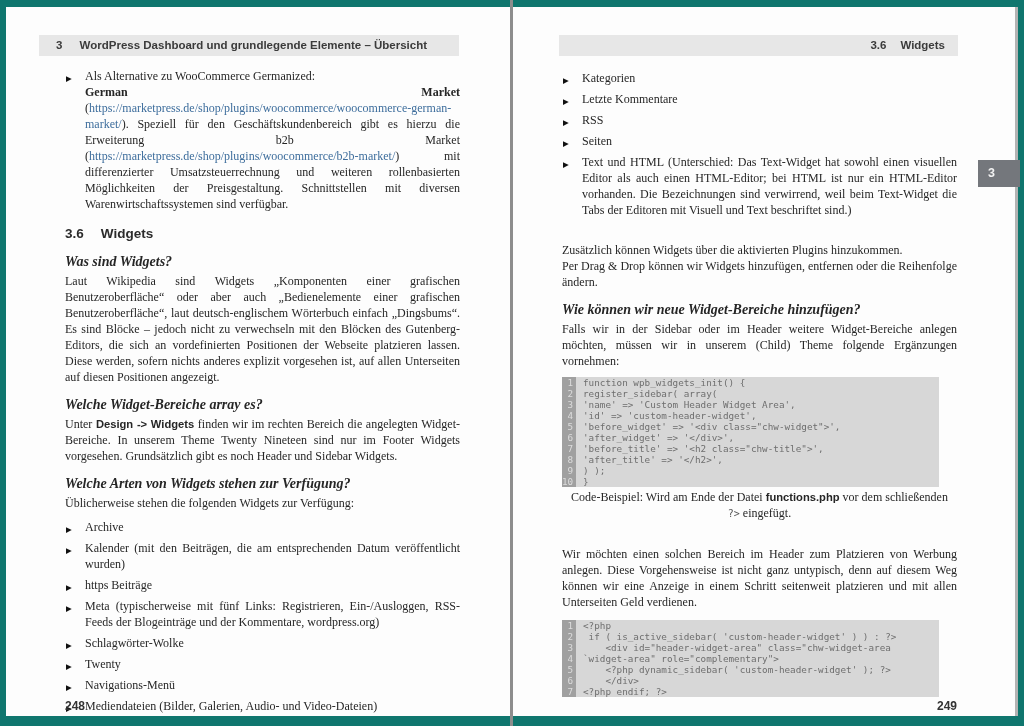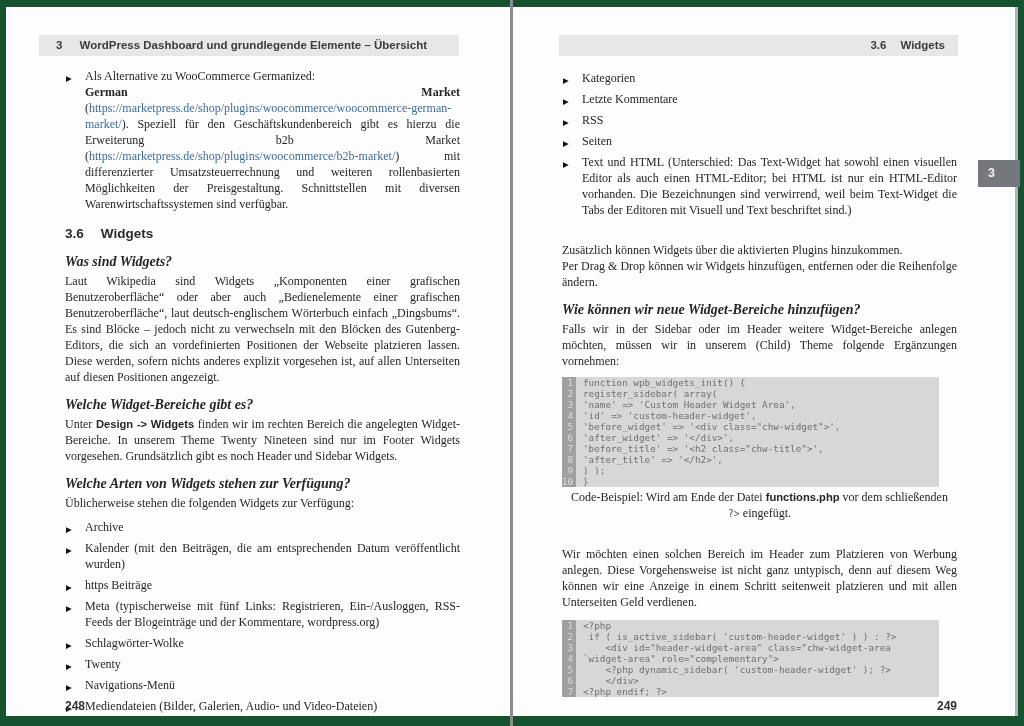--- a/index.html
+++ b/index.html
@@ -1,18 +1,18 @@
 <!DOCTYPE html>
 <html><head>
 <meta charset="utf-8">
 <style>
   html,body { margin:0; padding:0; }
   .stage {
     position:relative; width:1024px; height:726px;
-    background:#14532d; overflow:hidden;
+    background:#0f766e; overflow:hidden;
     font-family:"Liberation Serif", serif;
     color:#262626;
   }
   .page { position:absolute; top:7px; height:709px; background:#fdfdfd; }
   .page-left  { left:6px;   width:504px; }
   .page-right { left:513px; width:502px; }
   .spine { position:absolute; top:0; left:510px; width:3px; height:726px; background:#8d8d8d; }
 
   
   .runninghead {
@@ -106,21 +106,21 @@
           <span class="b">German Market</span><span> (</span><a class="doclink" href="#">https://marketpress.de/shop/plugins/woocommerce/woocommerce-german-market/</a><span>). Speziell für den Geschäftskundenbereich gibt es hierzu die Erweiterung b2b Market (</span><a class="doclink" href="#">https://marketpress.de/shop/plugins/woocommerce/b2b-market/</a><span>) mit differenzierter Umsatzsteuerrechnung und weiteren rollenbasierten Möglichkeiten der Preisgestaltung. Schnittstellen mit diversen Warenwirtschaftssystemen sind verfügbar.</span></p>
       </div>
 
       <h2 class="h-section">
         <span class="sec-num">3.6</span><span>Widgets</span>
       </h2>
 
       <h3 class="h-question">Was sind Widgets?</h3>
       <p class="body">Laut Wikipedia sind Widgets „Komponenten einer grafischen Benutzeroberfläche“ oder aber auch „Bedienelemente einer grafischen Benutzeroberfläche“, laut deutsch-englischem Wörterbuch einfach „Dingsbums“. Es sind Blöcke – jedoch nicht zu verwechseln mit den Blöcken des Gutenberg-Editors, die sich an vordefinierten Positionen der Webseite platzieren lassen. Diese werden, sofern nichts anderes explizit vorgesehen ist, auf allen Unterseiten auf diesen Positionen angezeigt.</p>
 
-      <h3 class="h-question">Welche Widget-Bereiche gibt es?</h3>
+      <h3 class="h-question">Welche Widget-Bereiche array es?</h3>
       <p class="body"><span>Unter </span><span class="sans-inline">Design -&gt; Widgets</span><span> finden wir im rechten Bereich die angelegten Widget-Bereiche. In unserem Theme Twenty Nineteen sind nur im Footer Widgets vorgesehen. Grundsätzlich gibt es noch Header und Sidebar Widgets.</span></p>
 
       <h3 class="h-question">Welche Arten von Widgets stehen zur Verfügung?</h3>
       <p class="body">Üblicherweise stehen die folgenden Widgets zur Verfügung:</p>
 
       <div class="bullet-list">
 
           <div class="bullet-item">
             <span class="tri">▶</span>
             <span>Archive</span>

